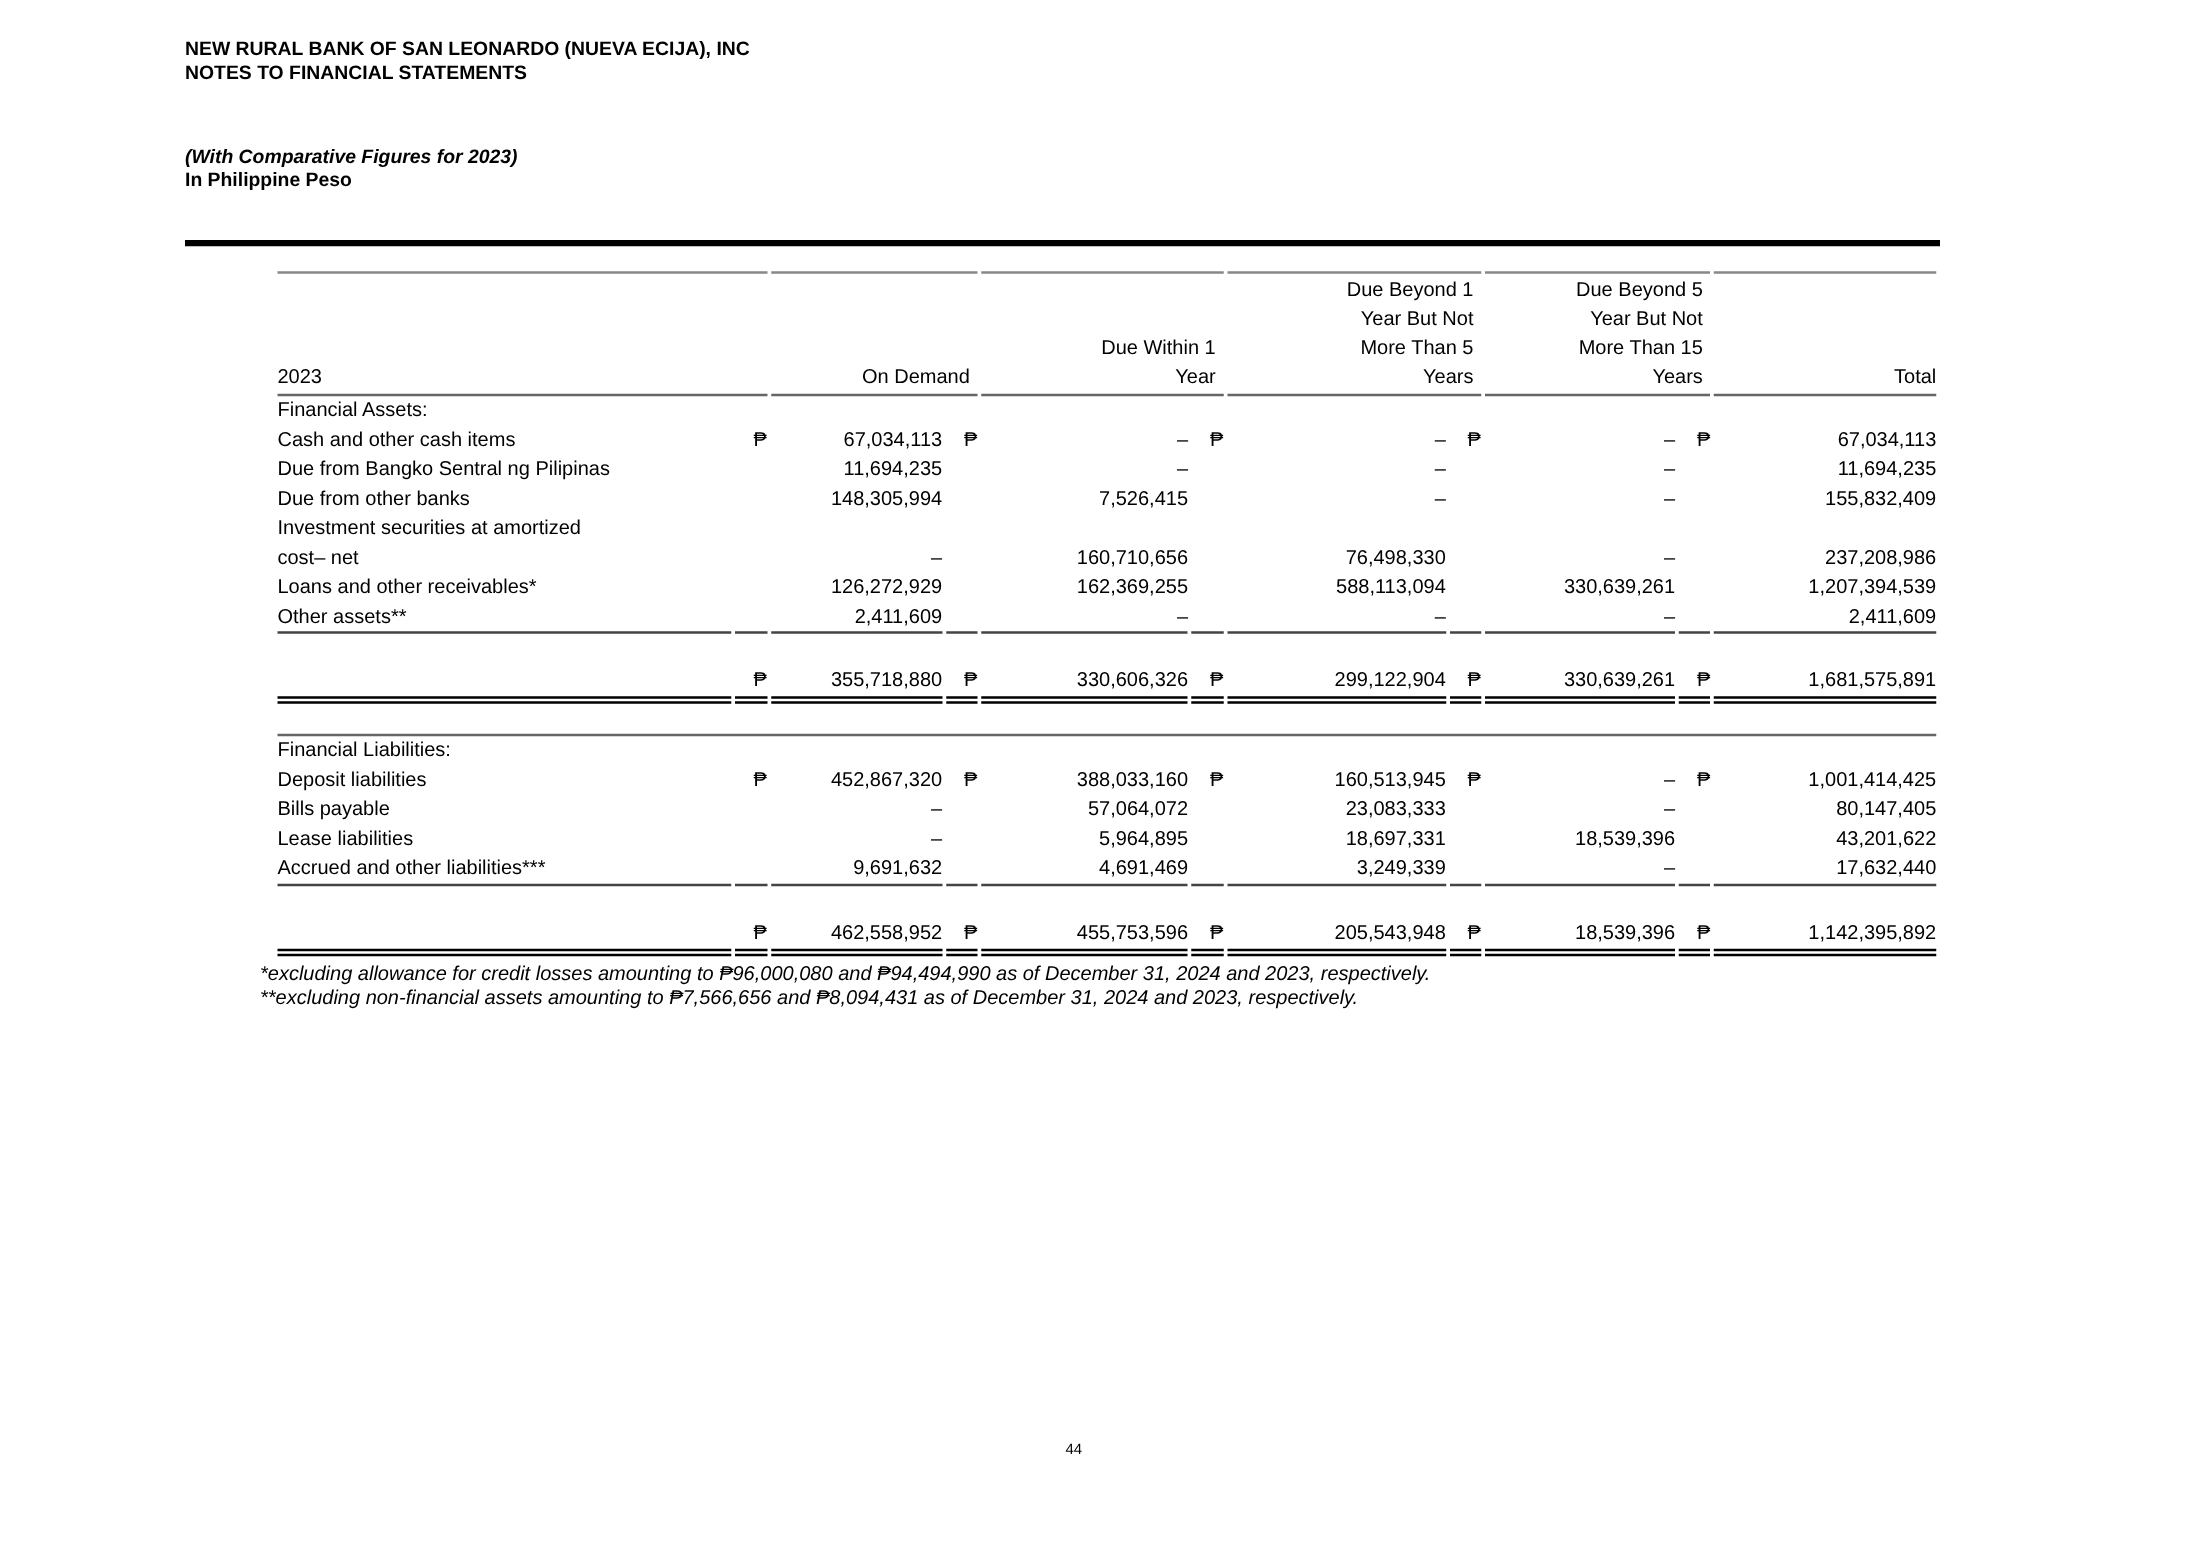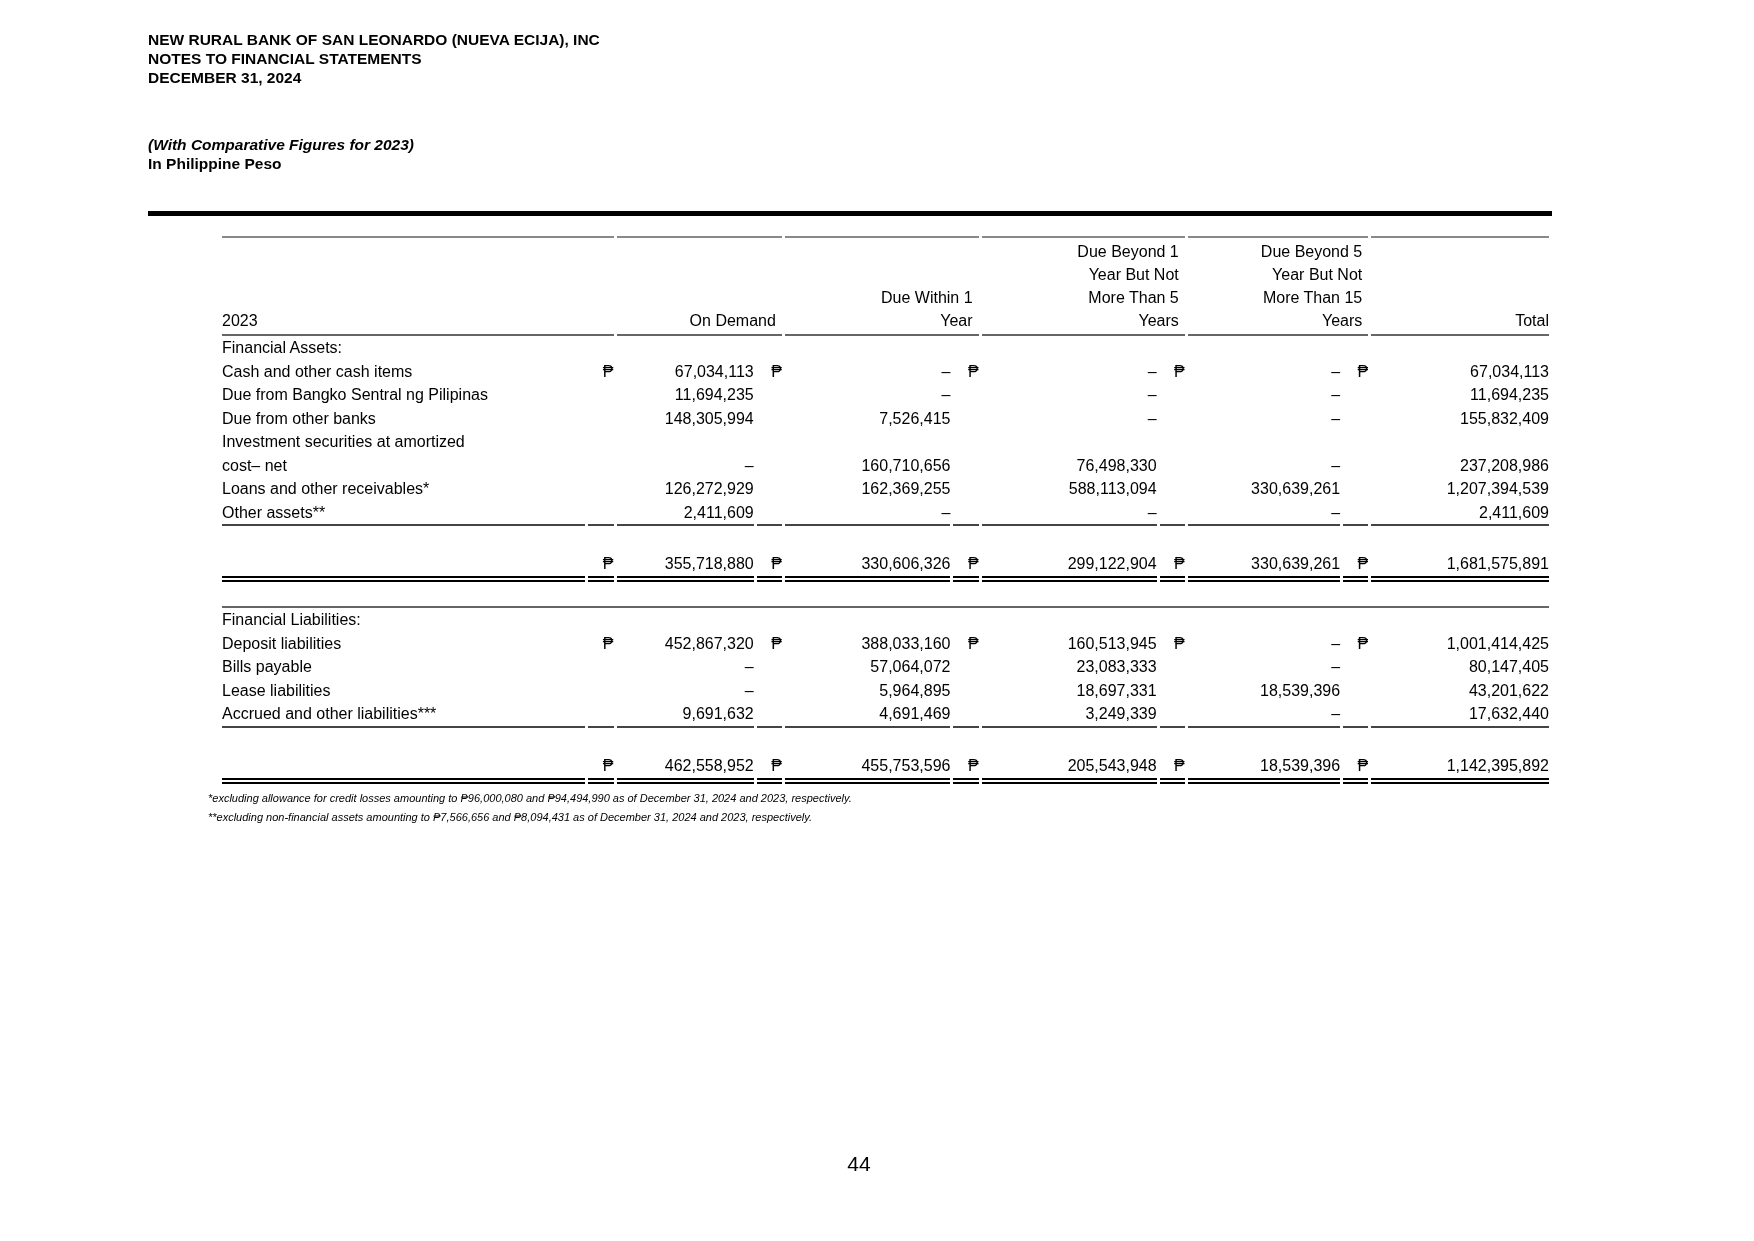--- a/index.html
+++ b/index.html
@@ -40,37 +40,36 @@
   td.p{text-align:right;padding-right:2px;}
   td.n{text-align:right;}
   tr.underline td{border-bottom:2px solid #444;}
   tr.title-row.topline td{border-top:2px solid #666;}
   tr.blank td{height:26px;}
   tr.spacer td{height:24px;}
   tr.total-row td{border-bottom:6px double #000;height:24px;}
 
   .footnotes{
     margin-left:60px;margin-top:5px;
-    font-style:italic;font-size:11px;line-height:19.5px;
+    font-style:italic;font-size:16px;line-height:19.5px;
   }
   .page-number{
     position:absolute;left:0;right:0;top:1152px;
-    text-align:center;font-size:21px;
+    text-align:center;font-size:12px;
   }
 </style>
 </head>
 <body>
 
 <div class="page">
   <div class="content">
 
     <div class="doc-header">
       <div>NEW RURAL BANK OF SAN LEONARDO (NUEVA ECIJA), INC</div>
       <div>NOTES TO FINANCIAL STATEMENTS</div>
-      <div>DECEMBER 31, 2024</div>
       <div class="italic">(With Comparative Figures for 2023)</div>
       <div>In Philippine Peso</div>
     </div>
 
     <div class="thick-rule"></div>
 
     <table class="fin">
       <colgroup>
         <col style="width:369px">
           <col style="width:26px">

